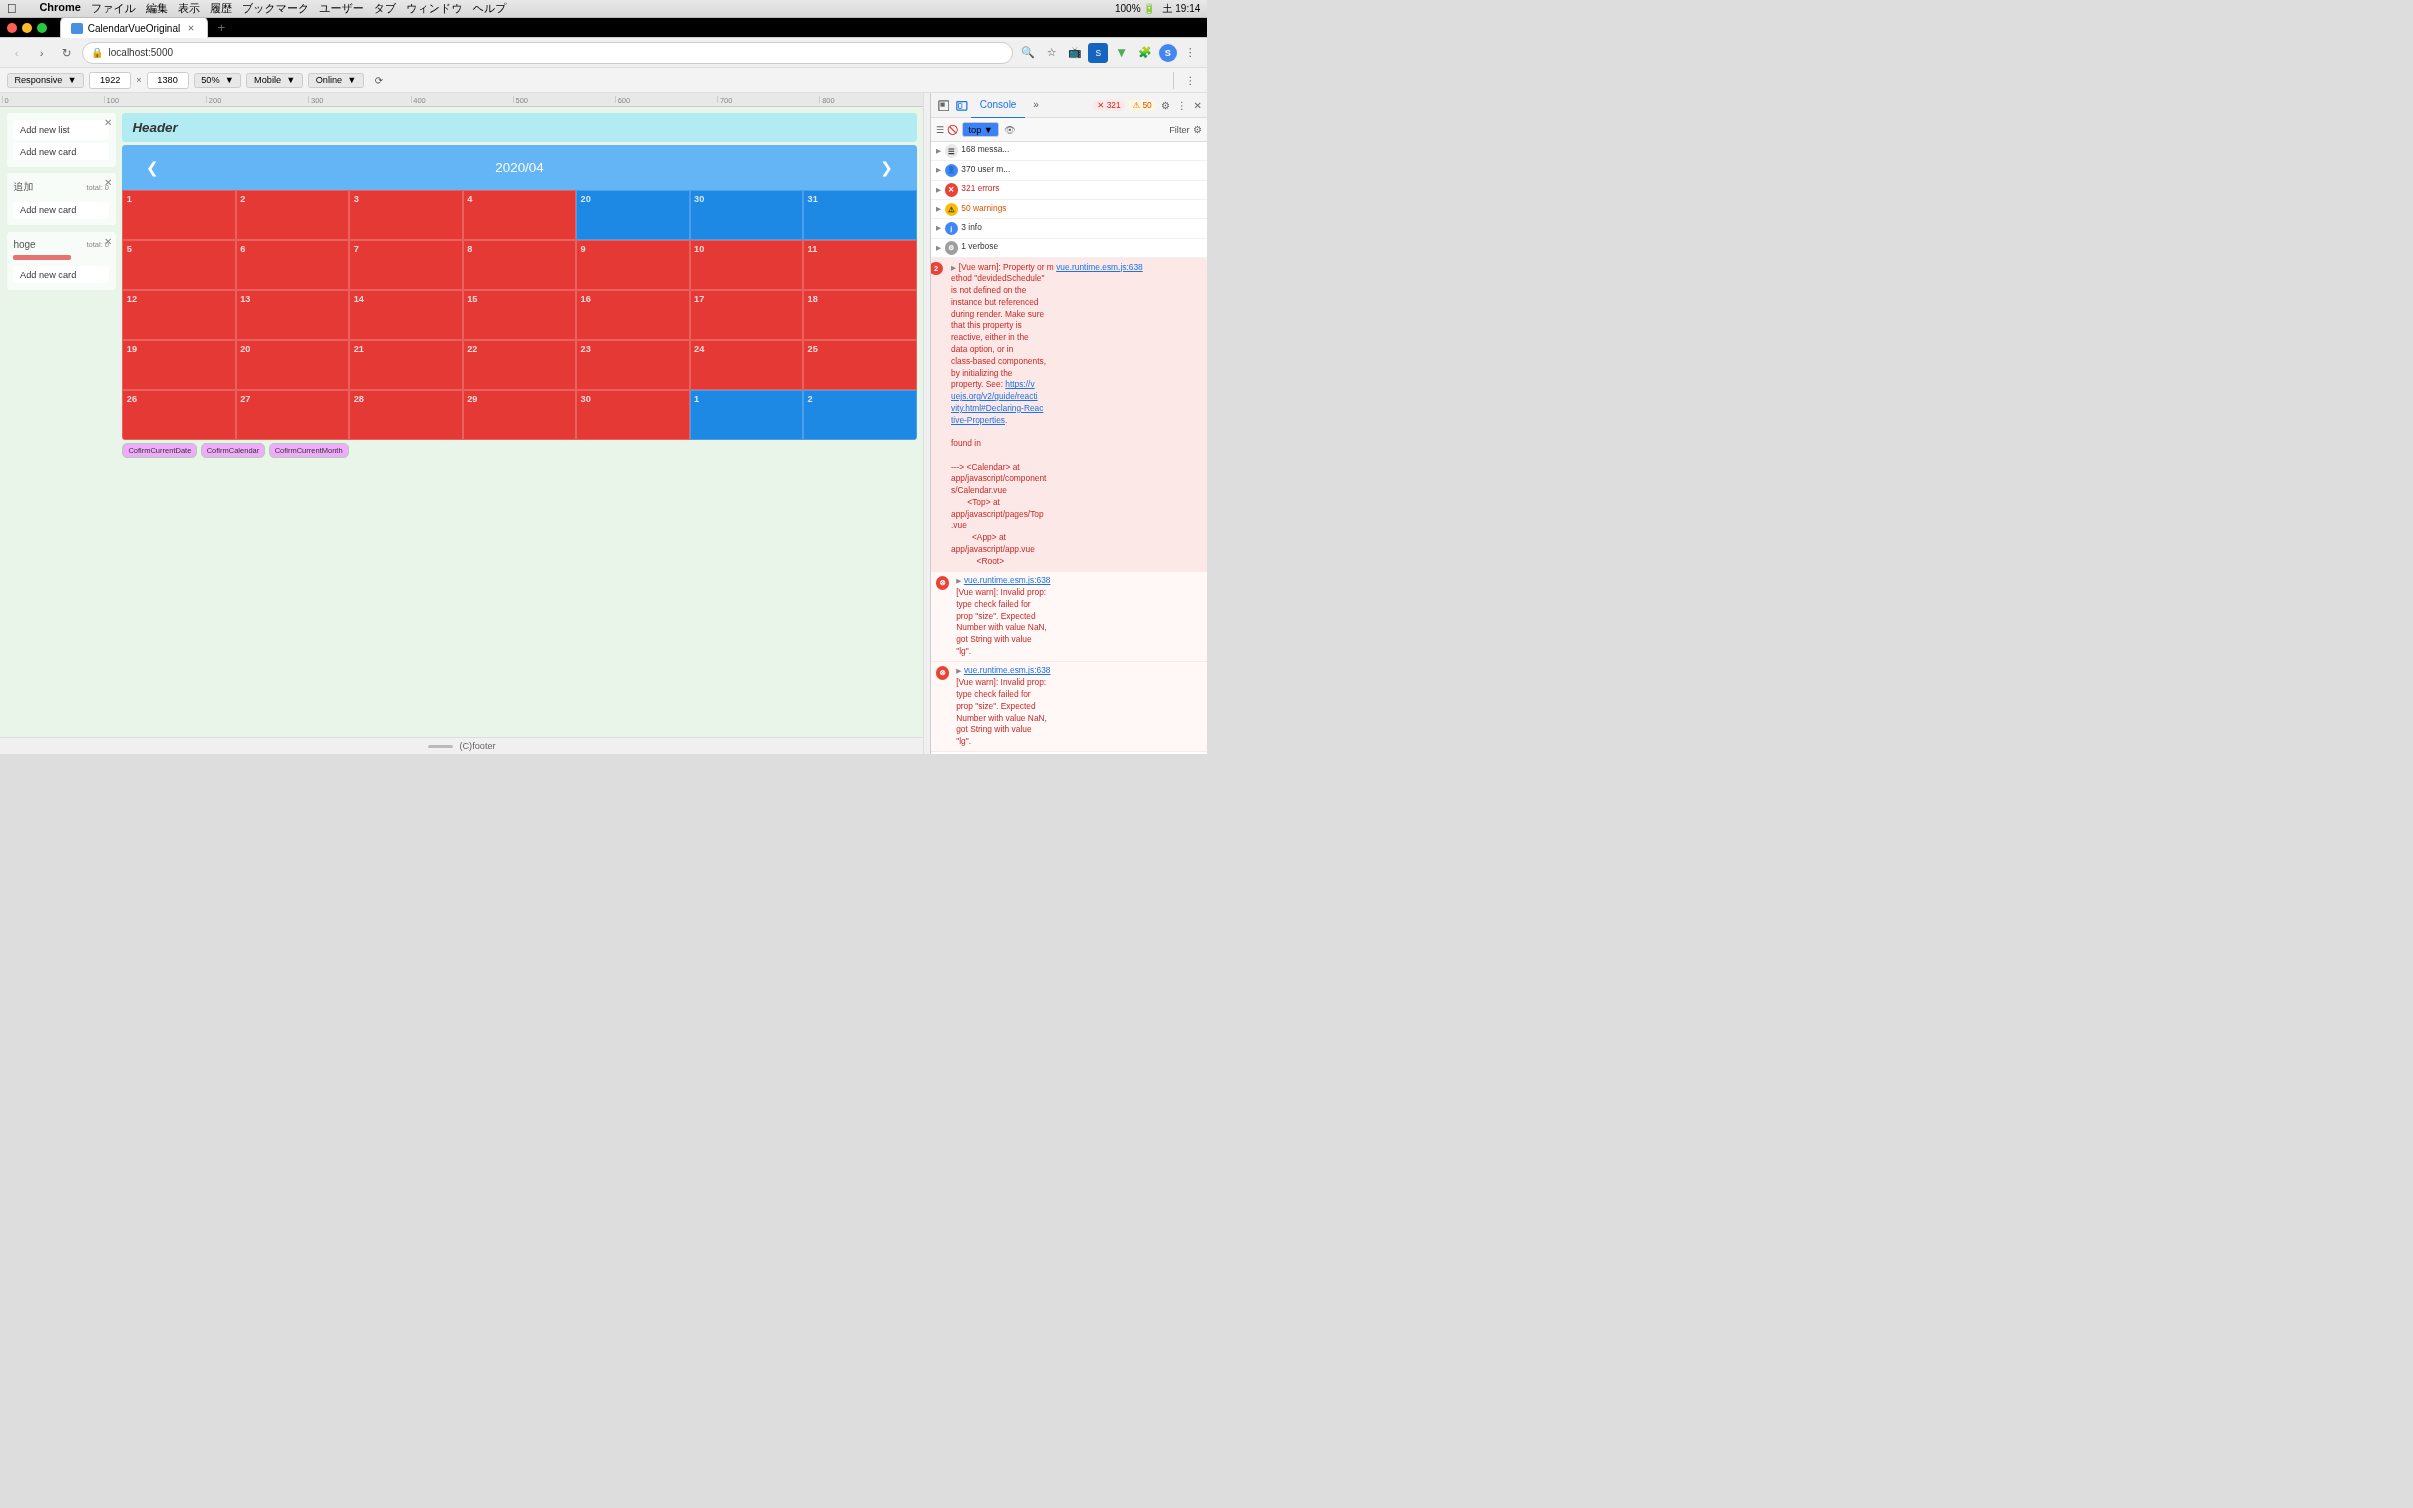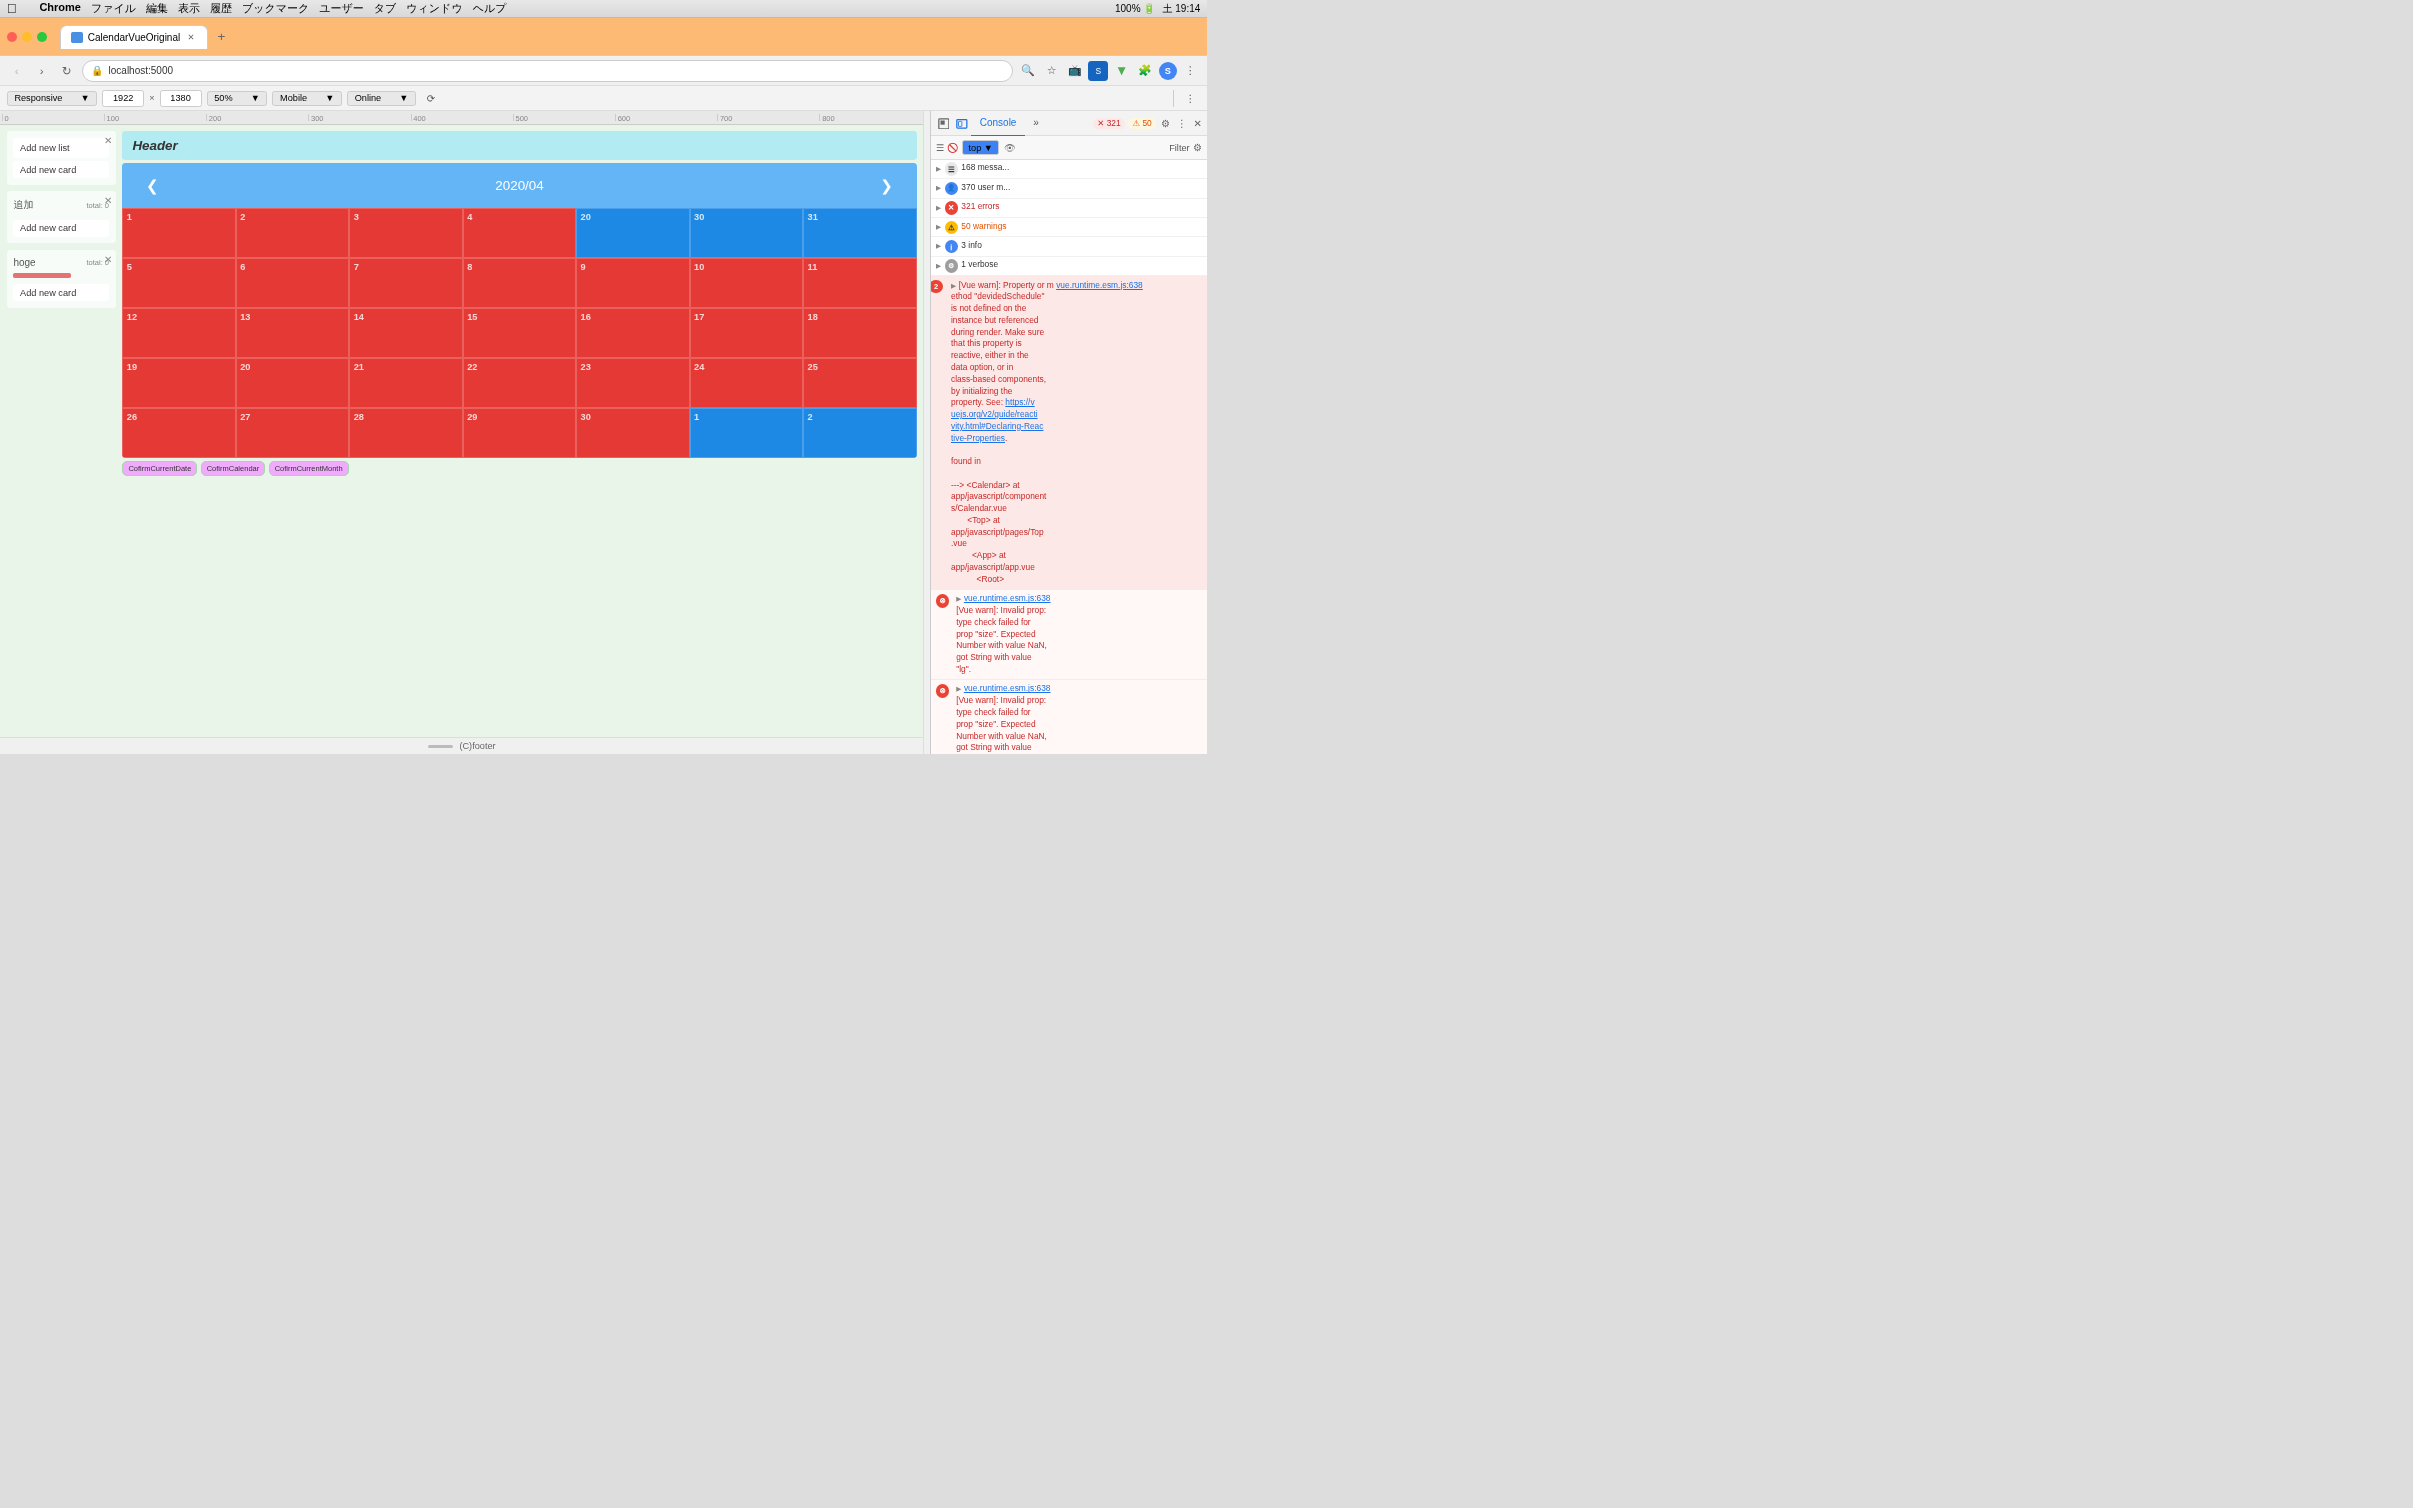--- a/index.html
+++ b/index.html
@@ -25,22 +25,22 @@
     
     .browser {
       background: #f0f0f0;
       height: 736px;
       display: flex;
       flex-direction: column;
     }
 
     
     .browser-titlebar {
-      height: 38px;
-      background: #fdba74;
+      height: 20px;
+      background: #000000;
       display: flex;
       align-items: center;
       padding: 0 6.7px;
       gap: 6.7px;
       border-bottom: 0.8px solid #ccc;
     }
     .traffic-lights { display: flex; gap: 5px; align-items: center; }
     .traffic-light { width: 10px; height: 10px; border-radius: 50%; }
     .traffic-light.red { background: #ff5f57; }
     .traffic-light.yellow { background: #ffbd2e; }
@@ -103,21 +103,21 @@
       border-bottom: 0.8px solid #ddd;
     }
     .dt-select {
       background: #e8e8e8;
       border: 0.8px solid #ccc;
       border-radius: 2.5px;
       padding: 1.7px 6.7px;
       font-size: 9.2px;
       display: flex;
       align-items: center;
-      gap: 18px;
+      gap: 5px;
     }
     .dt-input {
       width: 42px;
       height: 17px;
       border: 0.8px solid #ccc;
       border-radius: 2.5px;
       text-align: center;
       font-size: 9.2px;
       padding: 0 3.4px;
     }

